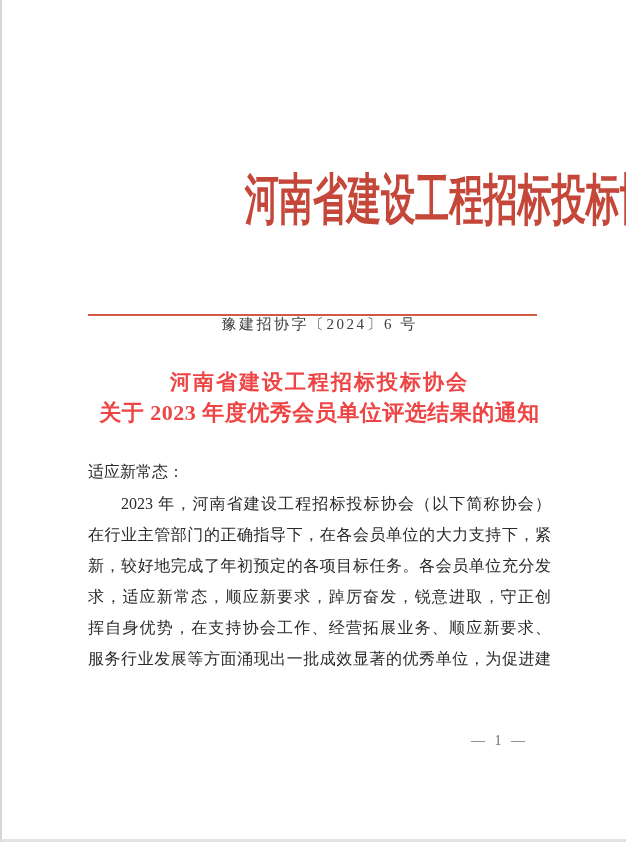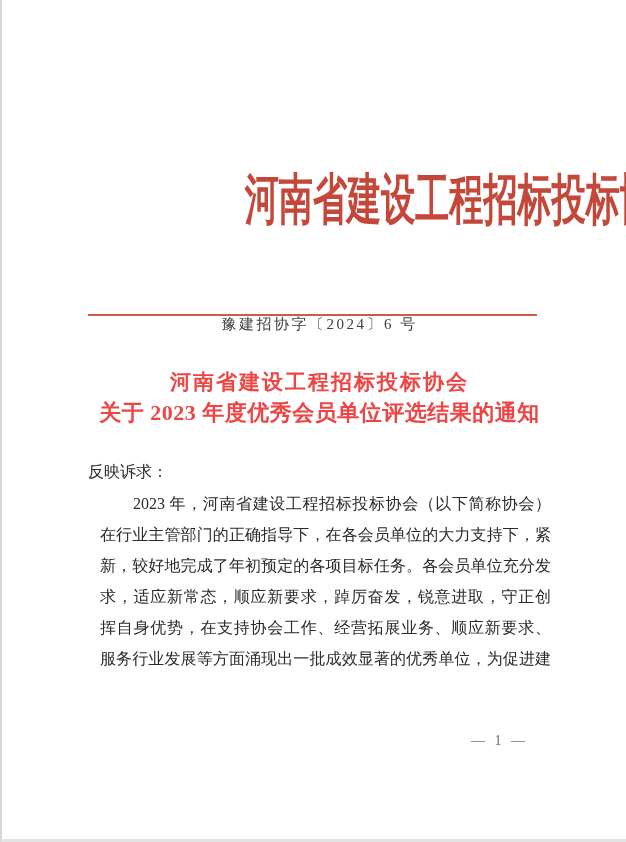--- a/index.html
+++ b/index.html
@@ -104,21 +104,20 @@
     color: #2b2b2b;
   }
   .salutation {
     line-height: 32px;
     text-align: left;
   }
   .para-line {
     line-height: 31px;
     text-align: justify;
     text-align-last: justify;
-    margin-left: 12px;
     -moz-text-align-last: justify;
   }
   .para-line.indent {
     padding-left: 33px;
   }
 
   
   .page-number {
     position: absolute;
     top: 733px;
@@ -145,21 +144,21 @@
   <div class="doc-number">豫建招协字〔2024〕6 号</div>
 
   <div class="red-divider"></div>
 
   <div class="notice-title">
     <div class="notice-title-line1">河南省建设工程招标投标协会</div>
     <div class="notice-title-line2">关于 2023 年度优秀会员单位评选结果的通知</div>
   </div>
 
   <div class="body-block">
-    <div class="salutation">反映诉求：</div>
+    <div class="salutation">适应新常态：</div>
     <div class="para-line indent">2023 年，河南省建设工程招标投标协会（以下简称协会）</div>
     <div class="para-line">在行业主管部门的正确指导下，在各会员单位的大力支持下，紧</div>
     <div class="para-line">新，较好地完成了年初预定的各项目标任务。各会员单位充分发</div>
     <div class="para-line">求，适应新常态，顺应新要求，踔厉奋发，锐意进取，守正创</div>
     <div class="para-line">挥自身优势，在支持协会工作、经营拓展业务、顺应新要求、</div>
     <div class="para-line">服务行业发展等方面涌现出一批成效显著的优秀单位，为促进建</div>
   </div>
 
   <div class="page-number">— 1 —</div>
 

